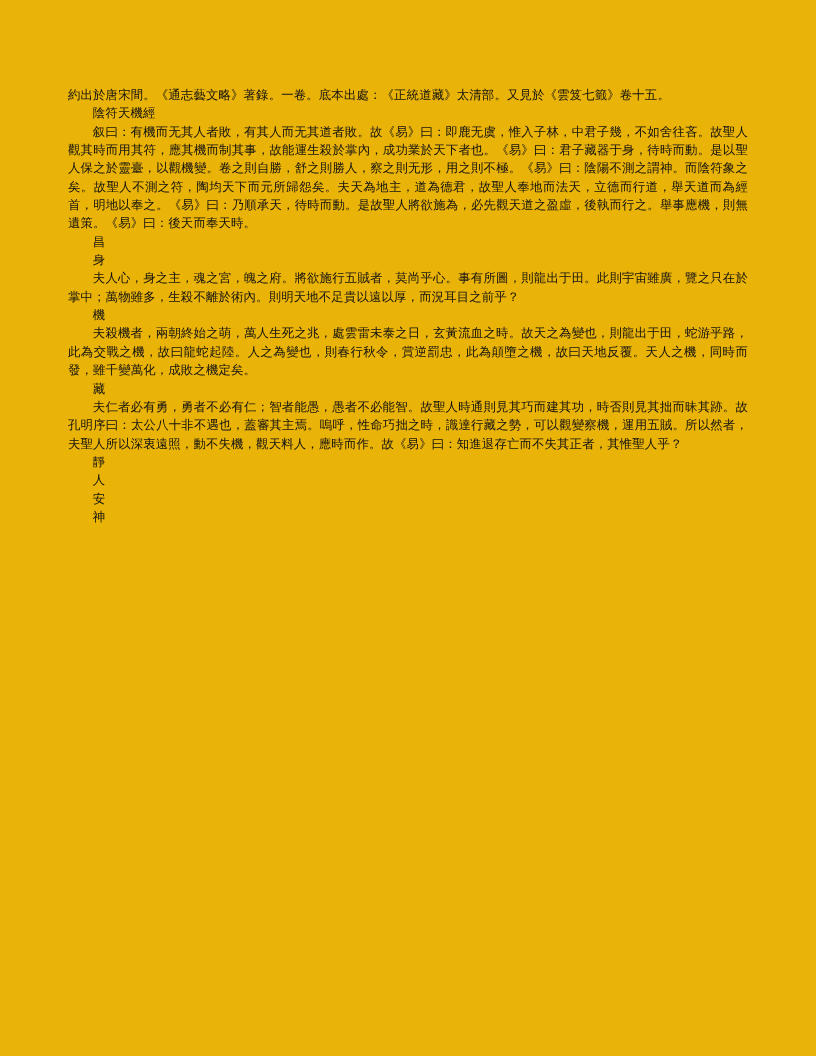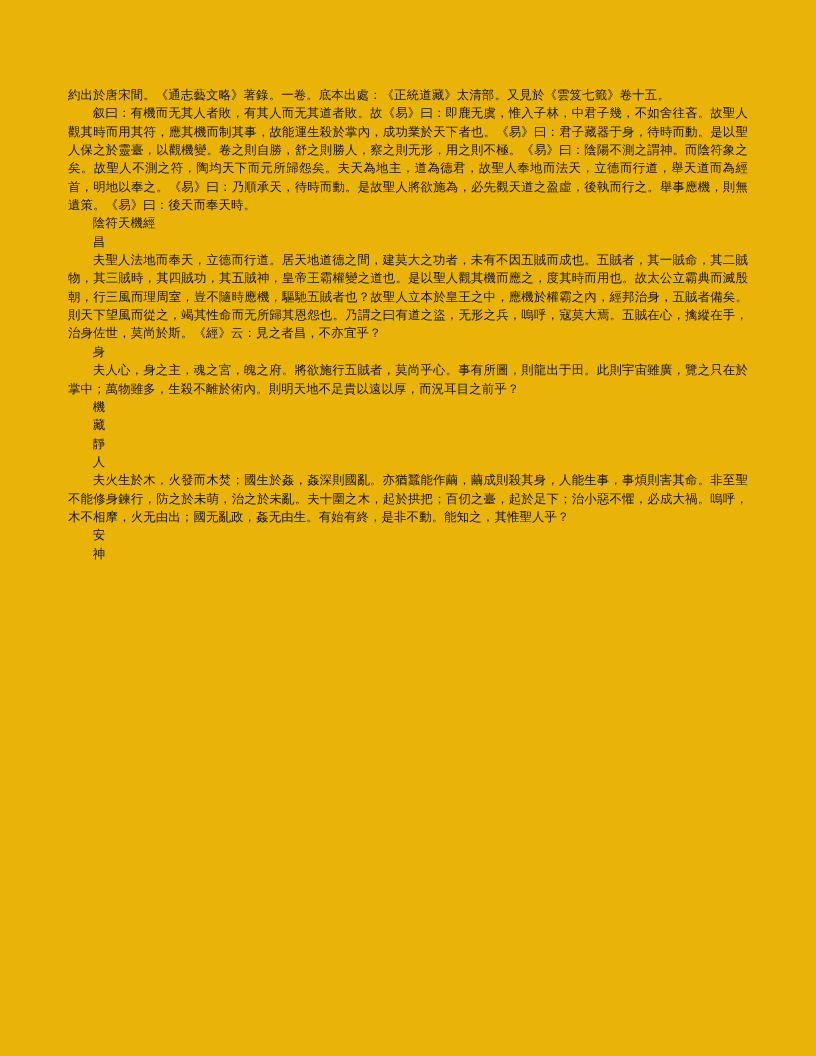--- a/index.html
+++ b/index.html
@@ -45,37 +45,37 @@
   }
 </style>
 </head>
 <body>
 
 <div class="page">
   <div class="text-block">
 
     <p class="para">約出於唐宋間。《通志藝文略》著錄。一卷。底本出處：《正統道藏》太清部。又見於《雲笈七籤》卷十五。</p>
 
+    <p class="para heading">陰符天機經</p>
+
     <p class="para indent">叙曰：有機而无其人者敗，有其人而无其道者敗。故《易》曰：即鹿无虞，惟入子林，中君子幾，不如舍往吝。故聖人觀其時而用其符，應其機而制其事，故能運生殺於掌內，成功業於天下者也。《易》曰：君子藏器于身，待時而動。是以聖人保之於靈臺，以觀機變。卷之則自勝，舒之則勝人，察之則无形，用之則不極。《易》曰：陰陽不測之謂神。而陰符象之矣。故聖人不測之符，陶均天下而元所歸怨矣。夫天為地主，道為德君，故聖人奉地而法天，立德而行道，舉天道而為經首，明地以奉之。《易》曰：乃順承天，待時而動。是故聖人將欲施為，必先觀天道之盈虛，後執而行之。舉事應機，則無遺策。《易》曰：後天而奉天時。</p>
 
-    <p class="para heading">陰符天機經</p>
-
     <p class="para heading">昌</p>
-    <p class="para indent">夫聖人法地而奉天，立德而行道。居天地道德之間，建莫大之功者，未有不因五賊而成也。五賊者，其一賊命，其二賊物，其三賊時，其四賊功，其五賊神，皇帝王霸權變之道也。是以聖人觀其機而應之，度其時而用也。故太公立霸典而滅殷朝，行三風而理周室，豈不隨時應機，驅馳五賊者也？故聖人立本於皇王之中，應機於權霸之內，經邦治身，五賊者備矣。則天下望風而從之，竭其性命而无所歸其恩怨也。乃謂之曰有道之盜，无形之兵，嗚呼，寇莫大焉。五賊在心，擒縱在手，治身佐世，莫尚於斯。《經》云：見之者昌，不亦宜乎？</p>
 
     <p class="para heading">身</p>
     <p class="para indent">夫人心，身之主，魂之宮，魄之府。將欲施行五賊者，莫尚乎心。事有所圖，則龍出于田。此則宇宙雖廣，覽之只在於掌中；萬物雖多，生殺不離於術內。則明天地不足貴以遠以厚，而況耳目之前乎？</p>
 
     <p class="para heading">機</p>
+    <p class="para indent">夫殺機者，兩朝終始之萌，萬人生死之兆，處雲雷未泰之日，玄黃流血之時。故天之為變也，則龍出于田，蛇游乎路，此為交戰之機，故曰龍蛇起陸。人之為變也，則春行秋令，賞逆罰忠，此為顛墮之機，故曰天地反覆。天人之機，同時而發，雖千變萬化，成敗之機定矣。</p>
 
     <p class="para heading">藏</p>
+    <p class="para indent">夫仁者必有勇，勇者不必有仁；智者能愚，愚者不必能智。故聖人時通則見其巧而建其功，時否則見其拙而昧其跡。故孔明序曰：太公八十非不遇也，蓋審其主焉。嗚呼，性命巧拙之時，識達行藏之勢，可以觀變察機，運用五賊。所以然者，夫聖人所以深衷遠照，動不失機，觀天料人，應時而作。故《易》曰：知進退存亡而不失其正者，其惟聖人乎？</p>
 
     <p class="para heading">靜</p>
 
     <p class="para heading">人</p>
-    <p class="para indent">夫火生於木，火發而木焚；國生於姦，姦深則國亂。亦猶蠶能作繭，繭成則殺其身，人能生事，事煩則害其命。非至聖不能修身鍊行，防之於未萌，治之於未亂。夫十圍之木，起於拱把；百仞之臺，起於足下；治小惡不懼，必成大禍。嗚呼，木不相摩，火无由出；國无亂政，姦无由生。有始有終，是非不動。能知之，其惟聖人乎？</p>
 
     <p class="para heading">安</p>
 
     <p class="para heading">神</p>
 
   </div>
 </div>
 
 </body></html>

